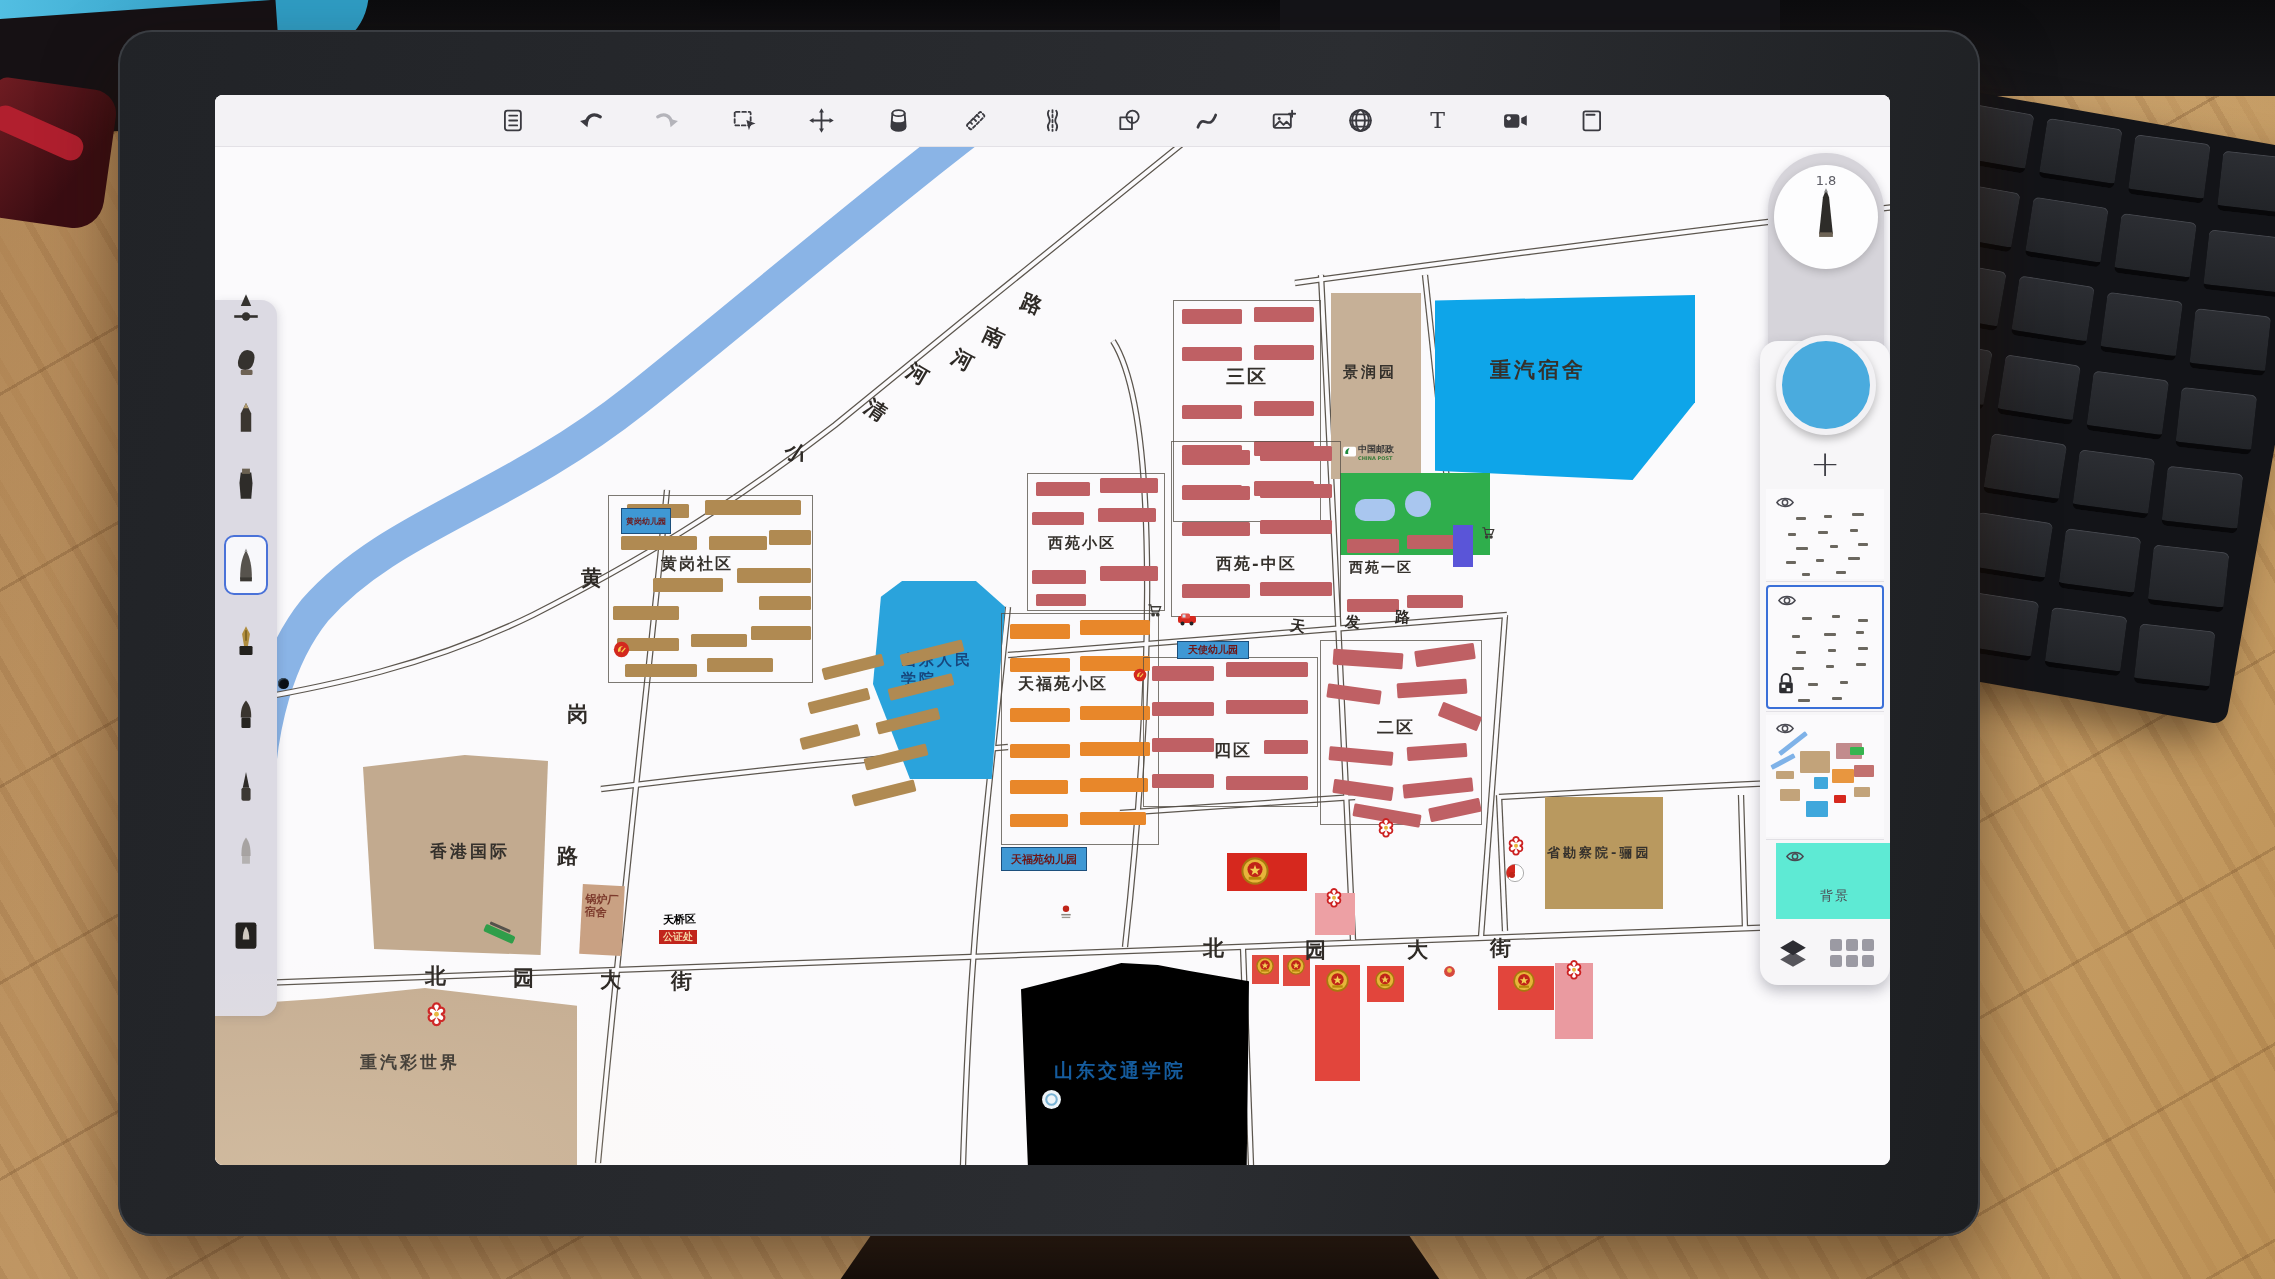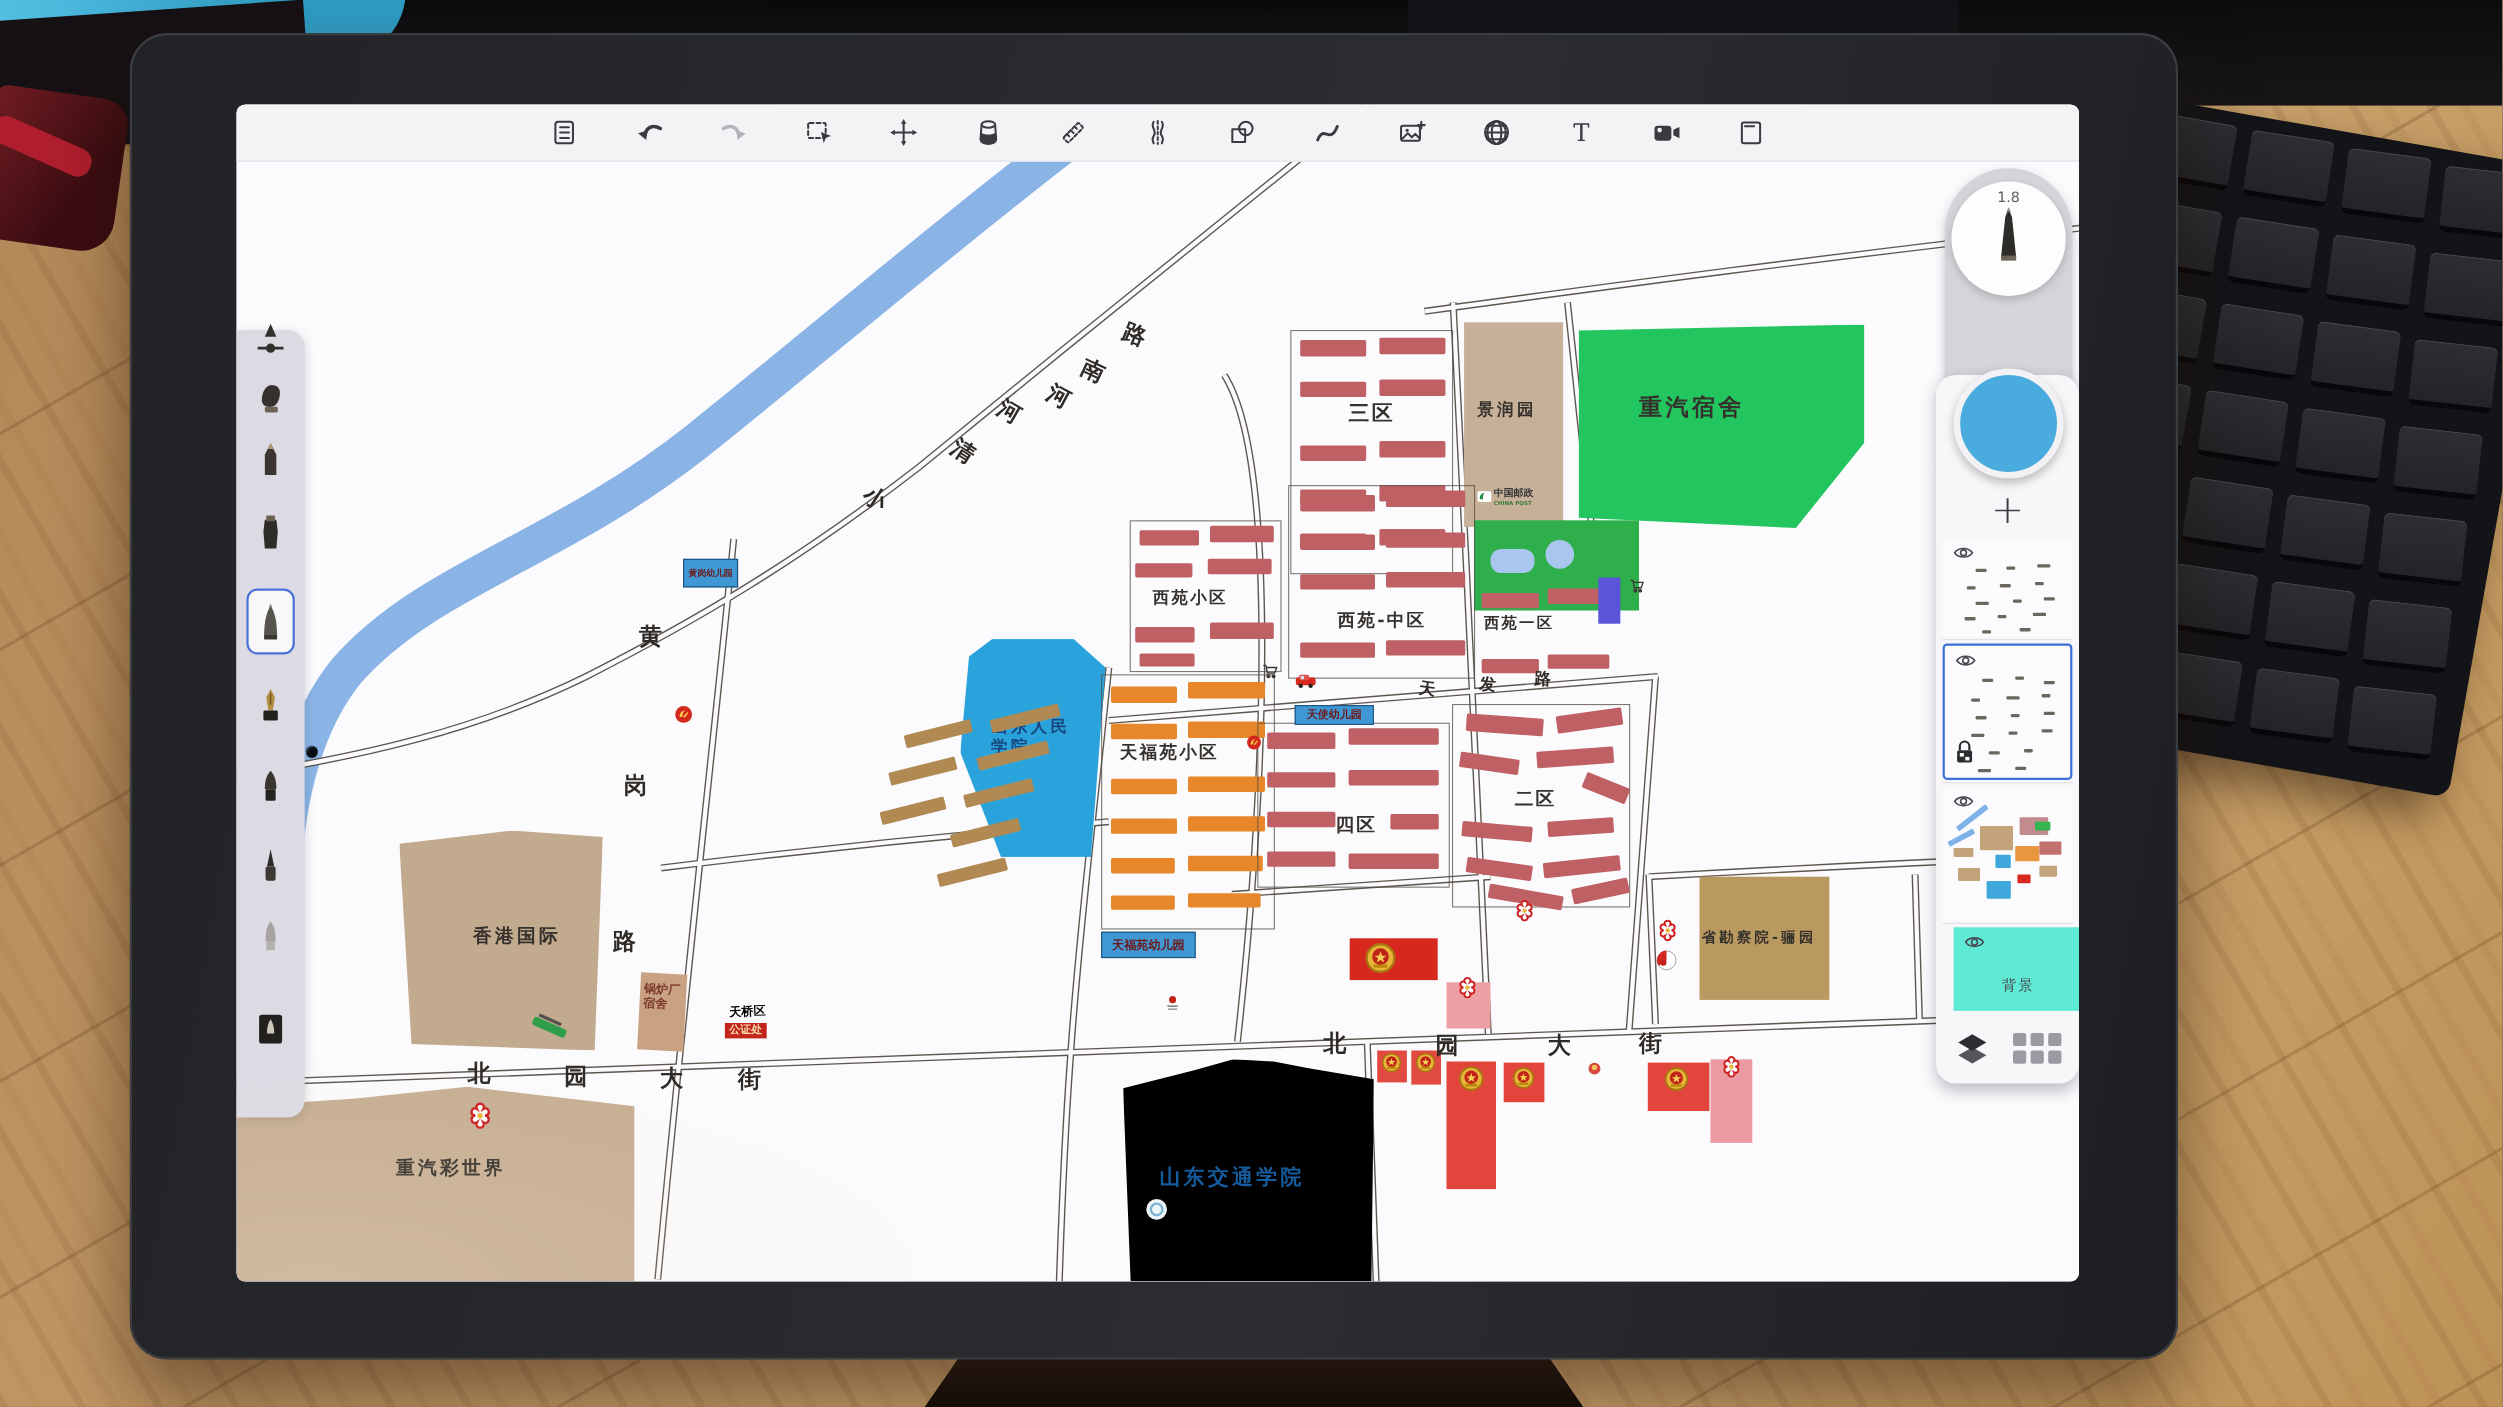--- a/index.html
+++ b/index.html
@@ -139,34 +139,51 @@
           </svg>
           <div style="position: absolute; left: 148px; top: 660px; width: 185px; height: 200px; background: rgb(194, 170, 143); clip-path: polygon(0px 6%, 55% 0px, 100% 3%, 96% 100%, 6% 97%);">
             <div class="area-label" style="left: 35px; top: 86px; font-size: 17px; letter-spacing: 3px; margin-left: 32px;">香港国际</div>
           </div>
           <div style="position: absolute; left: 0px; top: 893px; width: 362px; height: 177px; background: rgb(198, 174, 147); clip-path: polygon(0px 10%, 30% 6%, 58% 0px, 100% 10%, 100% 100%, 0px 100%);">
             <div class="area-label" style="left: 145px; top: 64px; font-size: 17px; letter-spacing: 3px;">重汽彩世界</div>
           </div>
           <div style="position: absolute; left: 1116px; top: 198px; width: 90px; height: 186px; background: rgb(198, 176, 151);">
             <div class="area-label" style="left: 12px; top: 70px; font-size: 15px; letter-spacing: 3px;">景润园</div>
           </div>
-          <div style="position: absolute; left: 1220px; top: 200px; width: 260px; height: 185px; background: #22c55e; clip-path: polygon(0px 3%, 100% 0px, 100% 58%, 76% 100%, 0px 95%);">
+          <div style="position: absolute; left: 1220px; top: 200px; width: 260px; height: 185px; background: #0ea5e9; clip-path: polygon(0px 3%, 100% 0px, 100% 58%, 76% 100%, 0px 95%);">
             <div class="area-label" style="left: 55px; top: 62px; font-size: 21px; letter-spacing: 3px;">重汽宿舍</div>
           </div>
           <div style="position: absolute; left: 1330px; top: 702px; width: 118px; height: 112px; background: rgb(185, 153, 95);">
             <div class="area-label" style="left: 2px; top: 48px; font-size: 13px; letter-spacing: 3px;">省勘察院-骊园</div>
           </div>
           <div style="position: absolute; left: 658px; top: 486px; width: 132px; height: 198px; background: rgb(42, 163, 220); clip-path: polygon(22% 0px, 78% 0px, 100% 13%, 90% 100%, 28% 100%, 0px 52%, 6% 8%);">
             <div class="area-label" style="left: 28px; top: 70px; font-size: 15px; letter-spacing: 3px; color: rgb(23, 71, 126);">山东人民
 学院</div>
           </div>
           <div style="position: absolute; left: 806px; top: 868px; width: 228px; height: 202px; background: #000000; clip-path: polygon(44% 0px, 60% 1%, 74% 4%, 100% 9%, 99% 100%, 3% 100%, 0px 13%, 28% 5%);">
             <div class="area-label" style="left: 33px; top: 96px; font-size: 19px; letter-spacing: 3px; color: rgb(21, 92, 158);">山东交通学院</div>
           </div>
           <div style="position: absolute; left: 1125px; top: 378px; width: 150px; height: 82px; background: rgb(47, 174, 76);"></div>
+          <div class="estate" style="position: absolute; left: 393px; top: 400px; width: 205px; height: 188px;">
+            <div class="bar" style="left: 18px; top: 8px; width: 62px; height: 14px; background: rgb(176, 138, 82);"></div>
+            <div class="bar" style="left: 96px; top: 4px; width: 96px; height: 15px; background: rgb(176, 138, 82);"></div>
+            <div class="bar" style="left: 12px; top: 40px; width: 76px; height: 14px; background: rgb(176, 138, 82);"></div>
+            <div class="bar" style="left: 100px; top: 40px; width: 58px; height: 14px; background: rgb(176, 138, 82);"></div>
+            <div class="bar" style="left: 160px; top: 34px; width: 42px; height: 15px; background: rgb(176, 138, 82);"></div>
+            <div class="bar" style="left: 44px; top: 82px; width: 70px; height: 14px; background: rgb(176, 138, 82);"></div>
+            <div class="bar" style="left: 128px; top: 72px; width: 74px; height: 15px; background: rgb(176, 138, 82);"></div>
+            <div class="bar" style="left: 4px; top: 110px; width: 66px; height: 14px; background: rgb(176, 138, 82);"></div>
+            <div class="bar" style="left: 150px; top: 100px; width: 52px; height: 14px; background: rgb(176, 138, 82);"></div>
+            <div class="bar" style="left: 8px; top: 142px; width: 62px; height: 13px; background: rgb(176, 138, 82);"></div>
+            <div class="bar" style="left: 82px; top: 138px; width: 56px; height: 13px; background: rgb(176, 138, 82);"></div>
+            <div class="bar" style="left: 142px; top: 130px; width: 60px; height: 14px; background: rgb(176, 138, 82);"></div>
+            <div class="bar" style="left: 16px; top: 168px; width: 72px; height: 13px; background: rgb(176, 138, 82);"></div>
+            <div class="bar" style="left: 98px; top: 162px; width: 66px; height: 14px; background: rgb(176, 138, 82);"></div>
+            <div class="estate-label" style="left: 52px; top: 58px; font-size: 16px; letter-spacing: 2px;">黄岗社区</div>
+          </div>
           <div class="estate" style="position: absolute; left: 585px; top: 552px; width: 215px; height: 170px; border: none;">
             <div class="bar" style="left: 22px; top: 14px; width: 62px; height: 12px; background: rgb(176, 138, 82); transform: rotate(-14deg);"></div>
             <div class="bar" style="left: 100px; top: 0px; width: 64px; height: 12px; background: rgb(176, 138, 82); transform: rotate(-14deg);"></div>
             <div class="bar" style="left: 8px; top: 48px; width: 62px; height: 12px; background: rgb(176, 138, 82); transform: rotate(-14deg);"></div>
             <div class="bar" style="left: 88px; top: 34px; width: 66px; height: 12px; background: rgb(176, 138, 82); transform: rotate(-14deg);"></div>
             <div class="bar" style="left: 0px; top: 84px; width: 60px; height: 12px; background: rgb(176, 138, 82); transform: rotate(-14deg);"></div>
             <div class="bar" style="left: 76px; top: 68px; width: 64px; height: 12px; background: rgb(176, 138, 82); transform: rotate(-14deg);"></div>
             <div class="bar" style="left: 64px; top: 104px; width: 64px; height: 12px; background: rgb(176, 138, 82); transform: rotate(-14deg);"></div>
             <div class="bar" style="left: 52px; top: 140px; width: 64px; height: 12px; background: rgb(176, 138, 82); transform: rotate(-14deg);"></div>
           </div>

